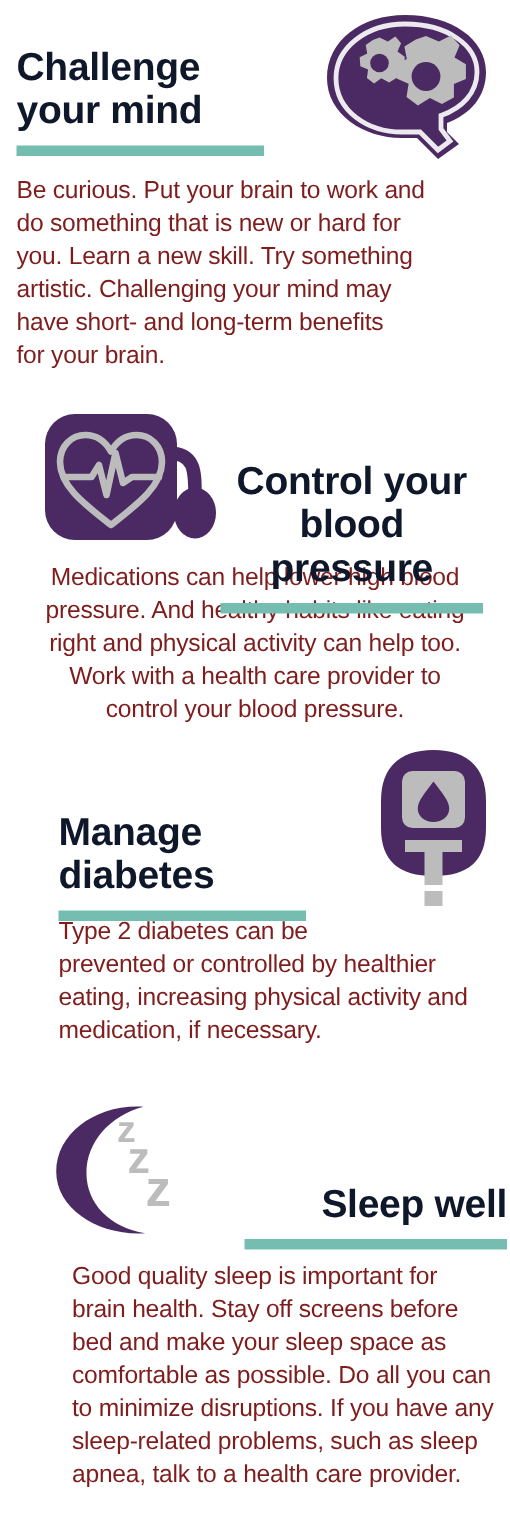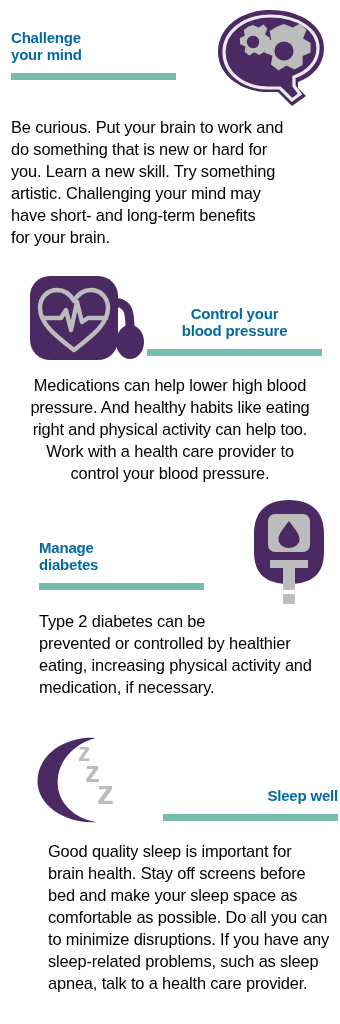--- a/index.html
+++ b/index.html
@@ -46,40 +46,40 @@
 
   .title-block {
     position: absolute;
     box-sizing: border-box;
   }
 
   .title {
     margin: 0;
     font-family: "Liberation Sans", sans-serif;
     font-weight: 700;
-    font-size: 15px;
+    font-size: 26px;
     line-height: 1.12;
     letter-spacing: -0.2px;
-    color: #0369a1;
+    color: #0f172a;
     white-space: pre-line;
   }
 
   .rule {
     height: 7px;
     background: #74bdb0;
     margin-top: 9px;
   }
 
   .body-copy {
     margin: 0;
     padding: 0 11px 0 11px;
     font-family: "Liberation Sans", sans-serif;
     font-size: 16.4px;
     line-height: 1.345;
-    color: #000000;
+    color: #7f1d1d;
     white-space: pre-line;
     letter-spacing: -0.15px;
   }
 
   
   #sec-mind { top: 0; }
   #sec-mind .title-block { left: 11px; top: 30px; width: 175px; }
   #sec-mind .rule { width: 165px; }
   #sec-mind .icon-box { right: 8px; top: 6px; width: 124px; height: 104px; }
   #sec-mind .body-copy { margin-top: 6px; }

